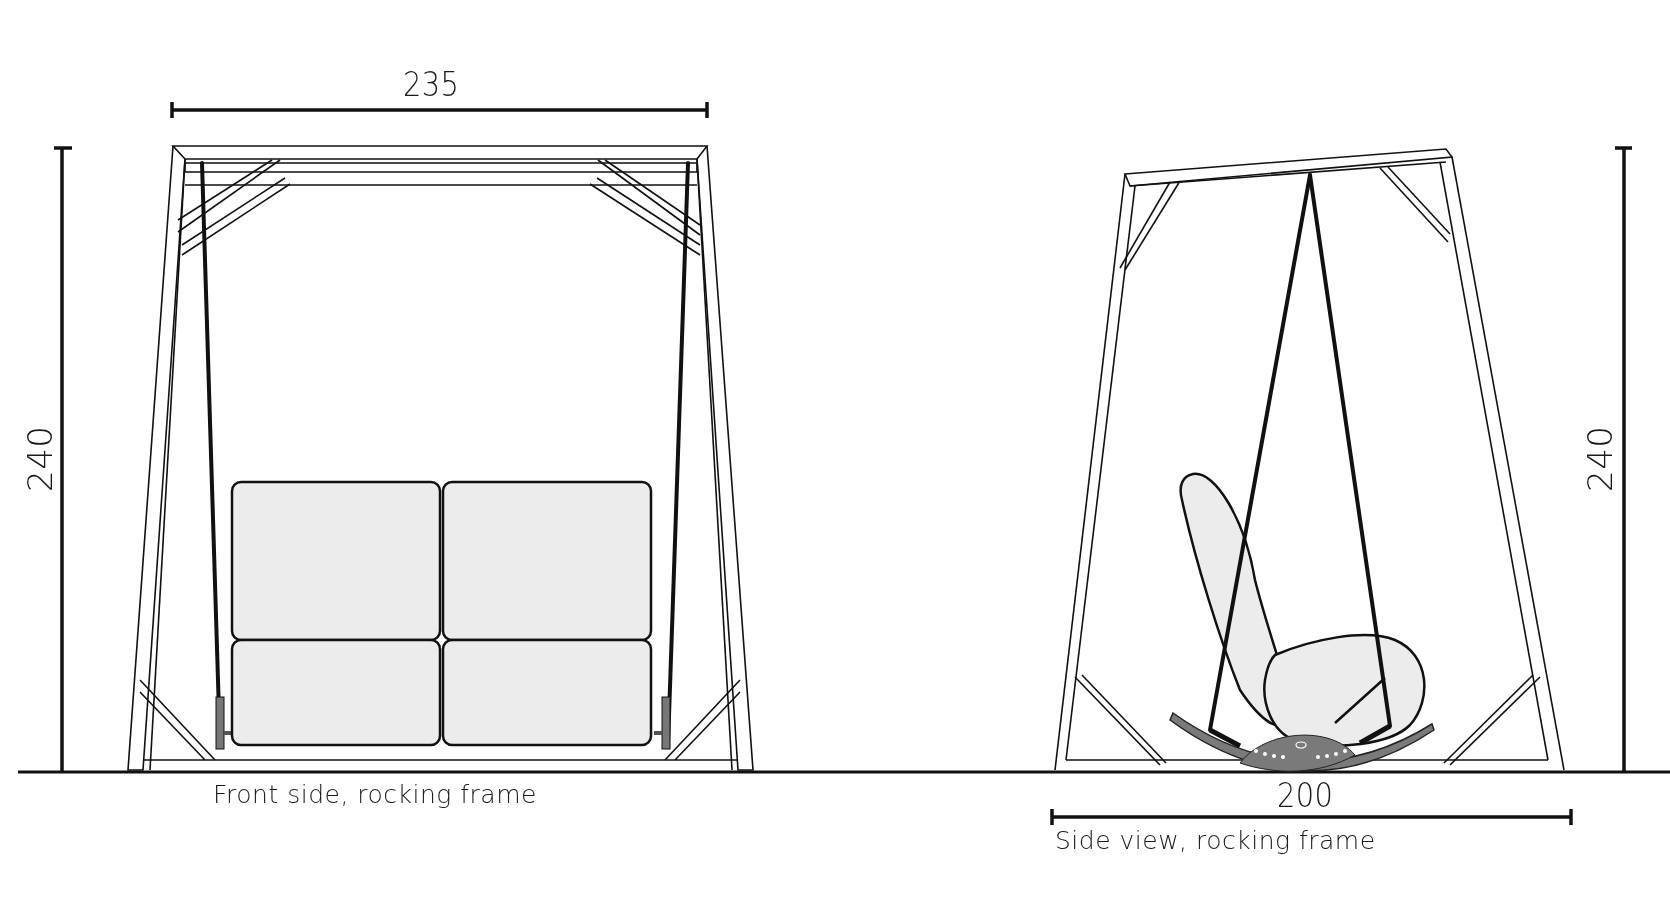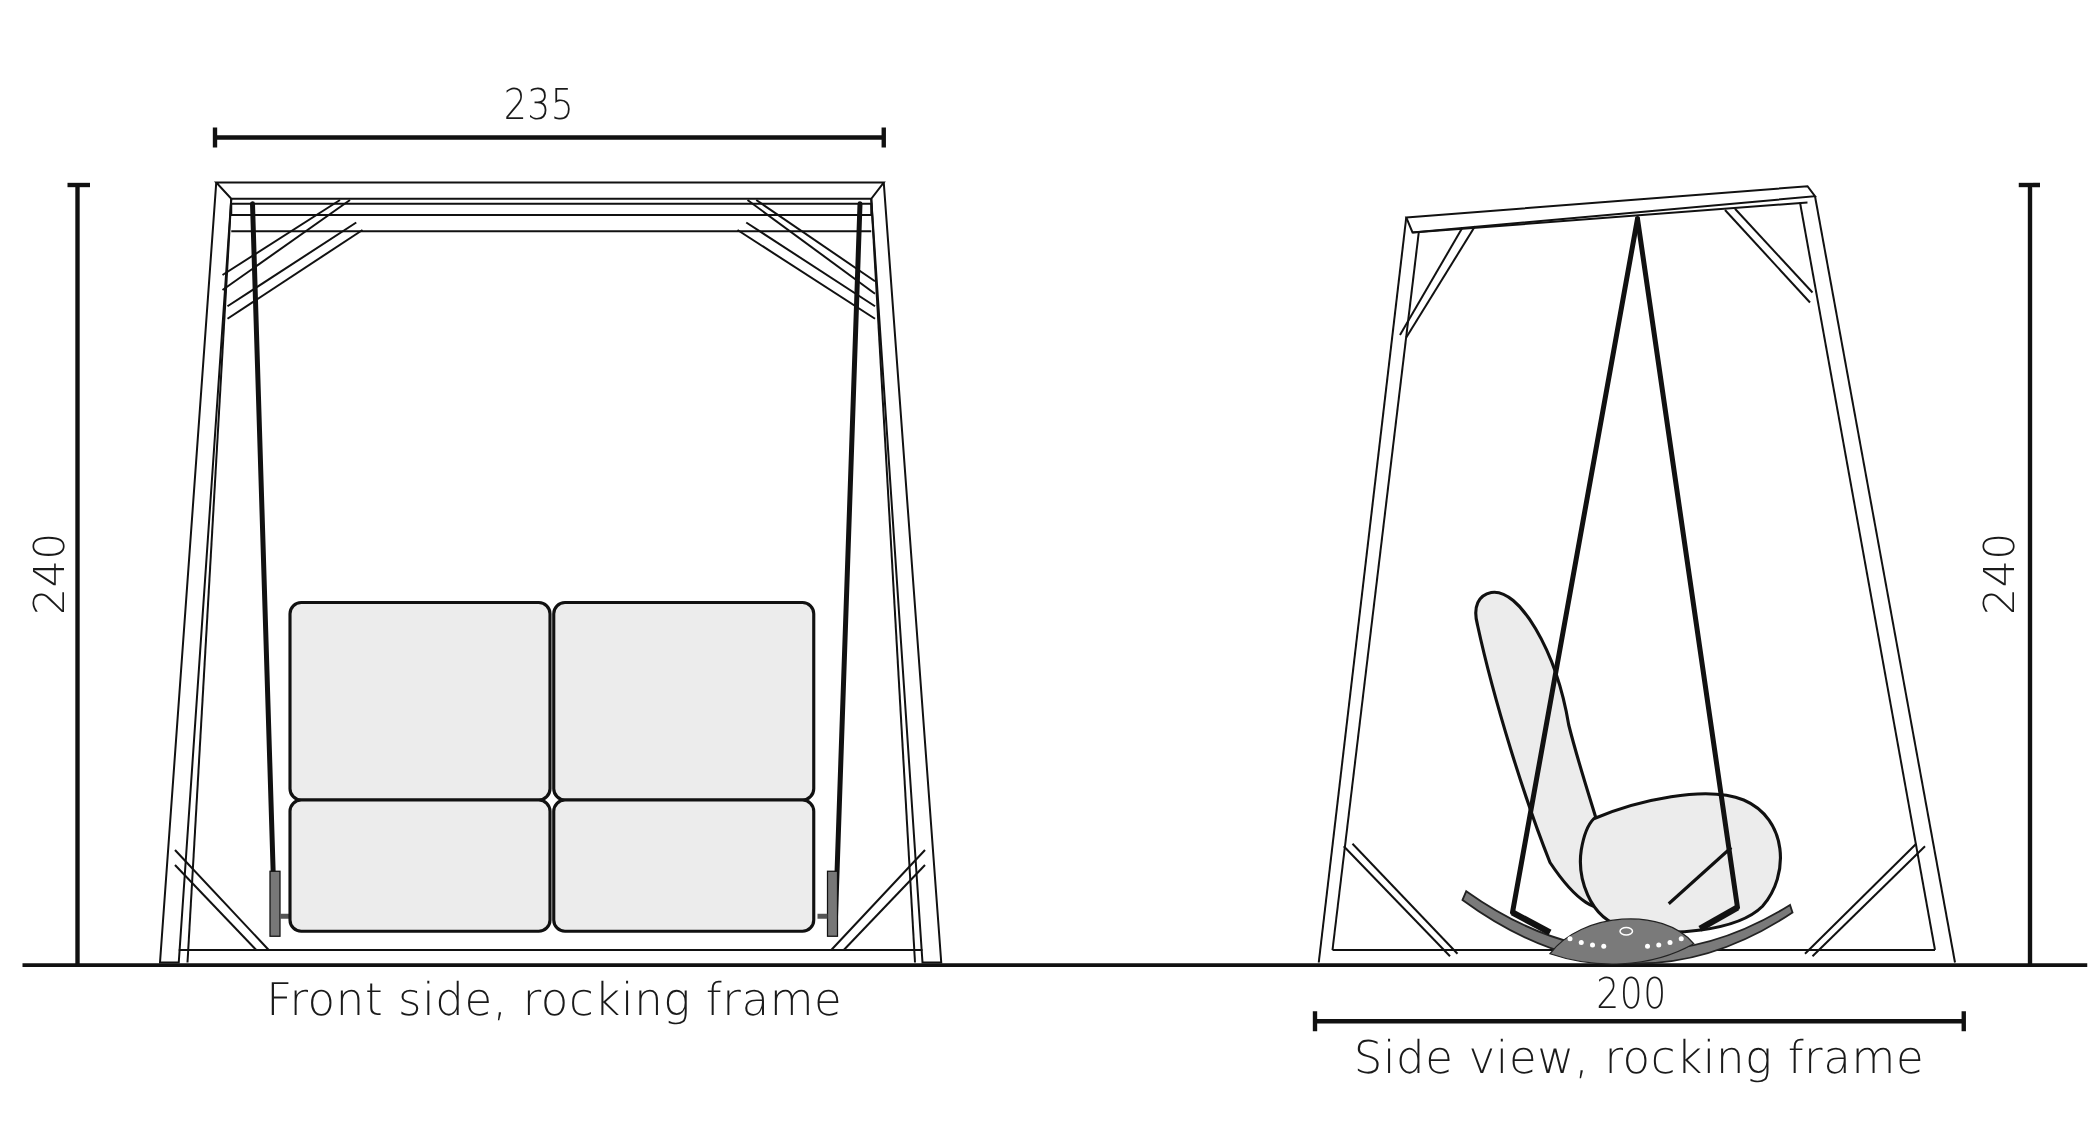--- a/index.html
+++ b/index.html
@@ -1,20 +1,20 @@
 <!DOCTYPE html>
 <html><head>
   <meta charset="utf-8">
   <style>
     html, body { margin: 0; padding: 0; background: #ffffff; }
     body { width: 1670px; height: 916px; overflow: hidden; position: relative; font-family: "DejaVu Sans", sans-serif; }
     svg { position: absolute; left: 0; top: 0; }
     .lbl { position: absolute; color: #1a1a1a; font-family: "DejaVu Sans", sans-serif; font-weight: 300; white-space: nowrap; letter-spacing: 0.5px; }
     .dimtext { font-size: 34px; transform: scaleX(0.85); transform-origin: center; }
-    .caption { font-size: 36px; }
+    .caption { font-size: 25px; }
     .vert { transform: rotate(-90deg); transform-origin: center; }
     .frame { fill: none; stroke: #111; stroke-width: 1.6; }
     .rope { stroke: #111; stroke-width: 4; fill: none; stroke-linecap: round; }
     .cushion { fill: #ececec; stroke: #111; stroke-width: 2.5; }
     .dim { stroke: #111; stroke-width: 3.5; fill: none; }
     .ground { stroke: #111; stroke-width: 3; }
   </style>
 </head>
 <body>
 
@@ -134,13 +134,13 @@
     <ellipse cx="1301" cy="745" rx="5" ry="3" fill="none" stroke="#fff" stroke-width="1.2"></ellipse>
   </g>
 </svg>
 
 <div class="lbl dimtext" style="left:398px; top:64px;">235</div>
 <div class="lbl dimtext vert" style="left:12px; top:444px; width:56px; text-align:center;">240</div>
 <div class="lbl caption" style="left:213px; top:780px;">Front side, rocking frame</div>
 
 <div class="lbl dimtext" style="left:1272px; top:775px;">200</div>
 <div class="lbl dimtext vert" style="left:1572px; top:444px; width:56px; text-align:center;">240</div>
-<div class="lbl caption" style="left:1055px; top:826px;margin-left:28px;">Side view, rocking frame</div>
+<div class="lbl caption" style="left:1055px; top:826px;">Side view, rocking frame</div>
 
 </body></html>

